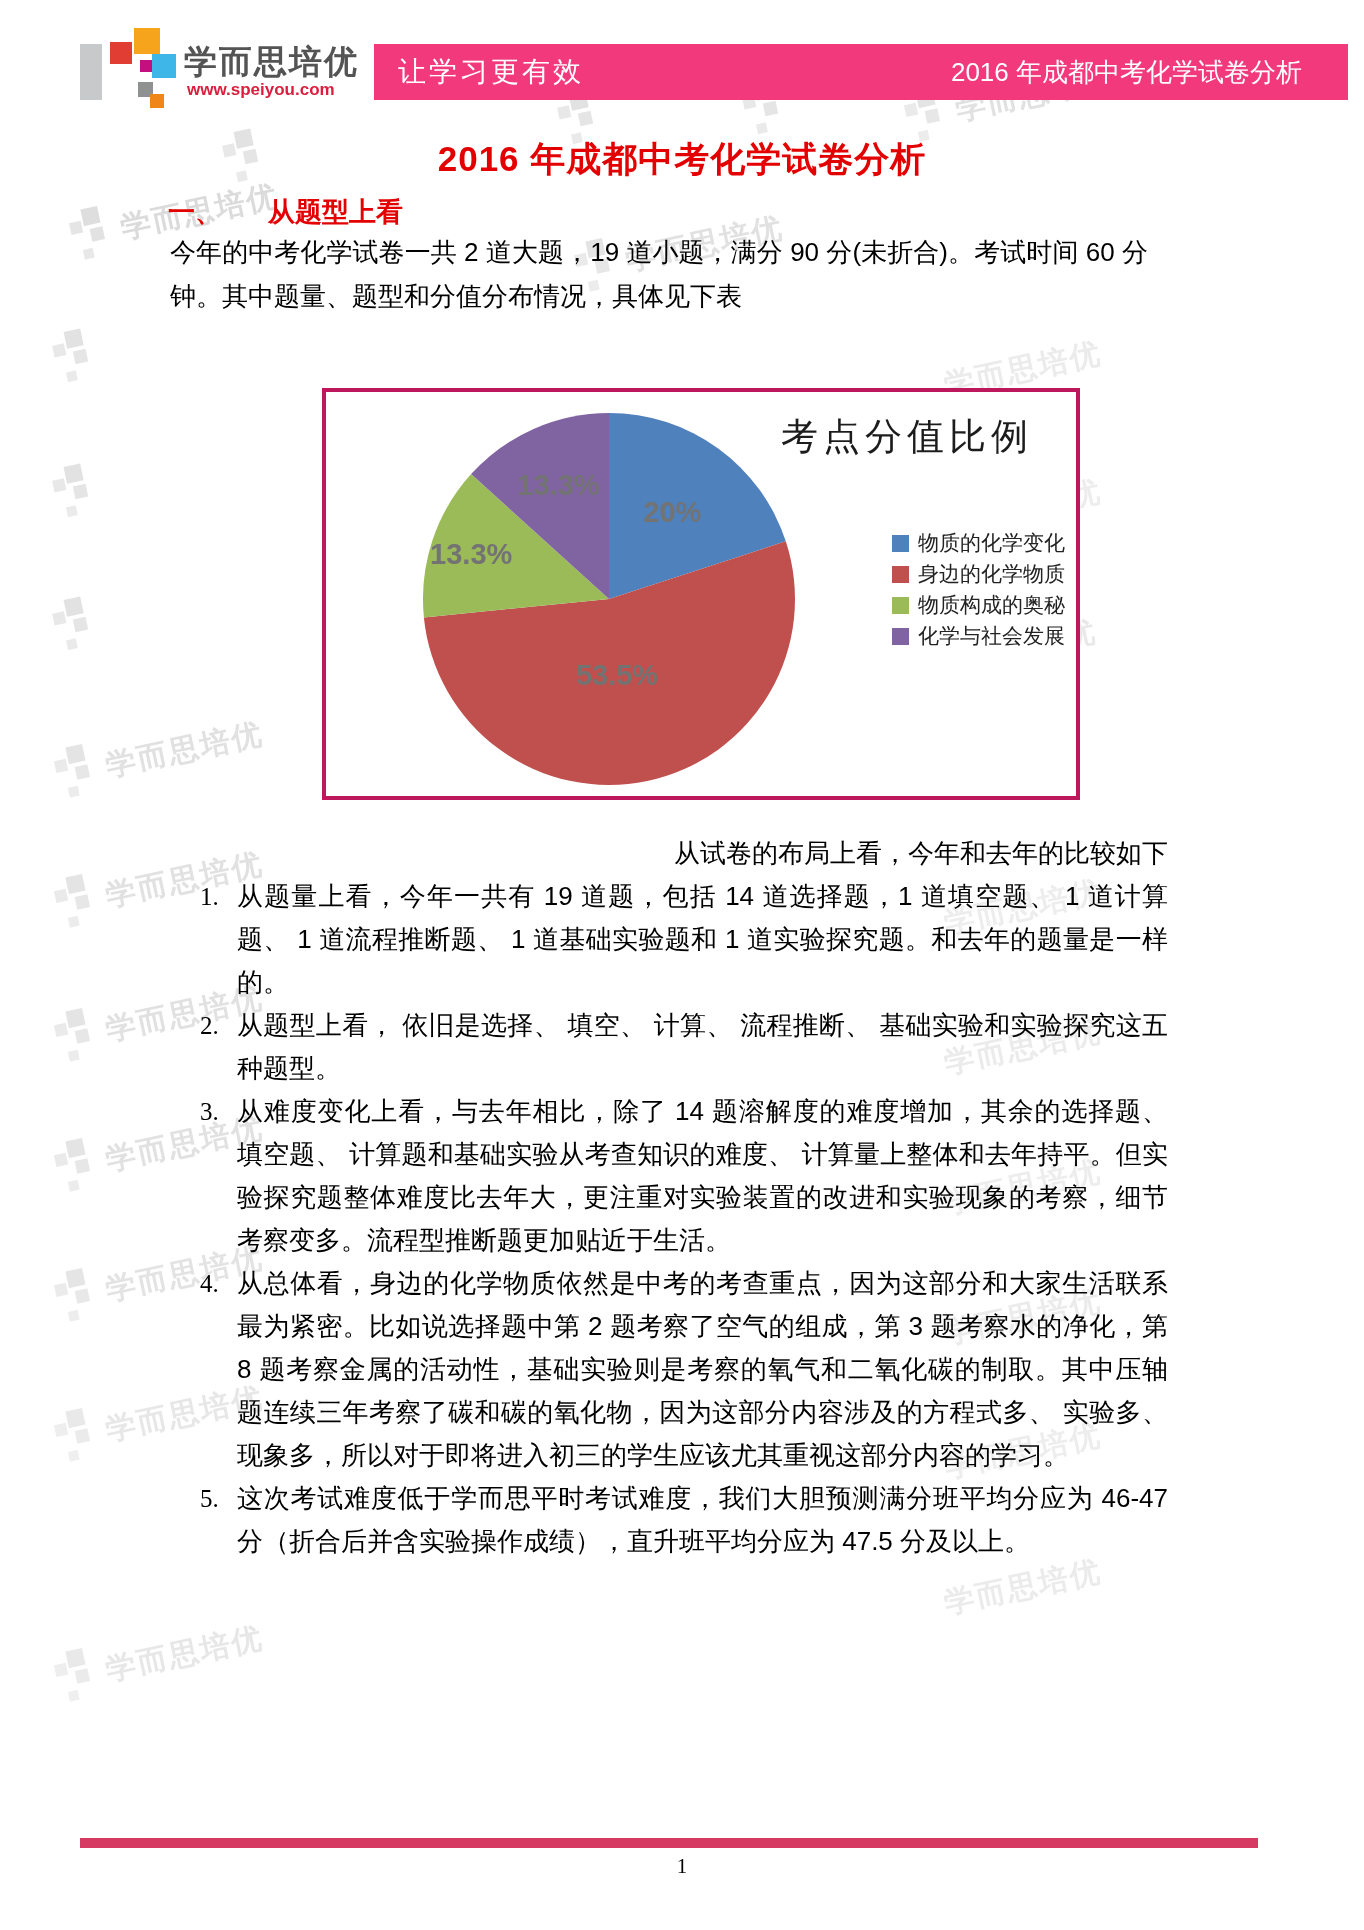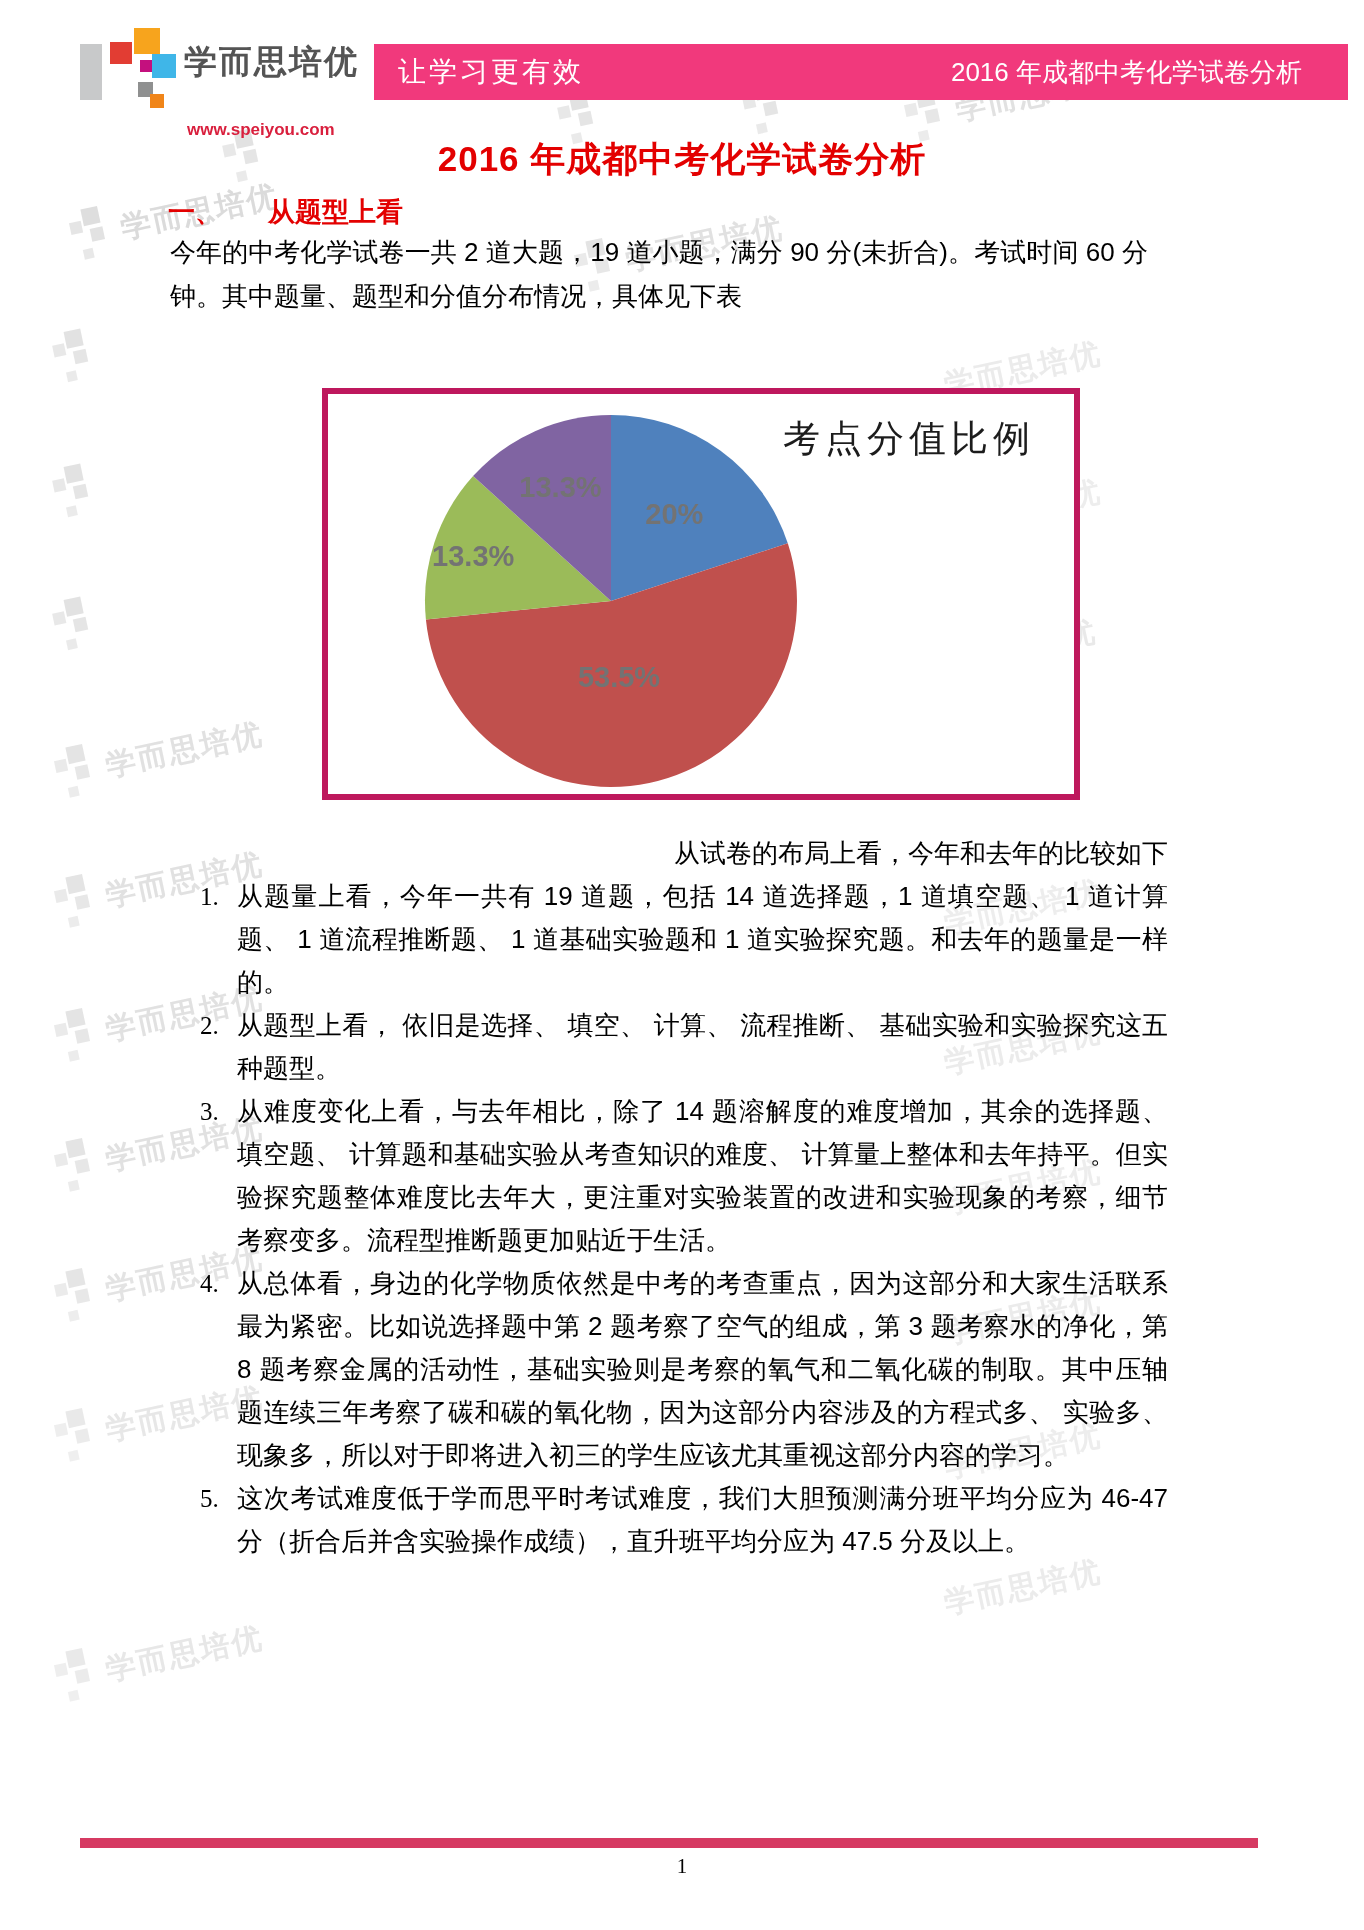--- a/index.html
+++ b/index.html
@@ -25,33 +25,33 @@
   .hdr-tab{position:absolute;left:80px;top:44px;width:22px;height:56px;background:#C8C9CA;z-index:2;}
   .logo-blocks{position:absolute;left:110px;top:28px;width:70px;height:84px;z-index:2;}
   .logo-blocks i{position:absolute;display:block;}
   .lb1{left:24px;top:0;width:26px;height:26px;background:#F7A41D;}
   .lb2{left:0;top:14px;width:22px;height:22px;background:#E23D33;}
   .lb3{left:42px;top:26px;width:24px;height:24px;background:#3FB6E8;}
   .lb4{left:30px;top:32px;width:12px;height:12px;background:#C4107E;}
   .lb5{left:28px;top:54px;width:15px;height:15px;background:#8F9090;}
   .lb6{left:40px;top:66px;width:14px;height:14px;background:#F08519;}
   .brand{position:absolute;left:184px;top:40px;font-size:33px;font-weight:bold;color:var(--brandgray);letter-spacing:2px;z-index:2;}
-  .brand-url{position:absolute;left:187px;top:80px;font-size:17px;font-weight:bold;color:var(--linkred);z-index:2;margin-top:40px;}
+  .brand-url{position:absolute;left:187px;top:80px;font-size:17px;font-weight:bold;color:var(--linkred);z-index:2;}
   .banner{position:absolute;left:346px;top:44px;width:974px;height:56px;background:var(--pink);display:flex;align-items:center;z-index:2;margin-left:28px;}
   .banner-slogan{margin-left:24px;font-size:28px;color:#fff;letter-spacing:3px;}
   .banner-title{margin-left:auto;margin-right:46px;font-size:26px;color:#fff;}
 
   
   .doc-title{position:absolute;left:0;top:136px;width:100%;text-align:center;font-size:35px;font-weight:bold;color:var(--red);z-index:1;letter-spacing:1px;}
   .section-head{position:absolute;left:168px;top:194px;font-size:27px;font-weight:bold;color:var(--red);z-index:1;}
   .section-head .idx{margin-right:46px;}
   .intro{position:absolute;left:170px;top:230px;width:978px;font-size:26px;line-height:44px;color:#000;text-align:justify;z-index:1;}
 
   
-  .chart-box{position:absolute;left:322px;top:388px;width:758px;height:412px;border:6px solid #be185d;background:#fff;z-index:1;}
+  .chart-box{position:absolute;left:322px;top:388px;width:758px;height:412px;border:4px solid #be185d;background:#fff;z-index:1;}
   .chart-title{position:absolute;left:455px;top:20px;font-family:"DejaVu Serif","Liberation Serif",serif;font-size:37px;letter-spacing:5px;color:#1c1c1c;}
   .chart-box svg{position:absolute;left:0;top:0;}
   .pct-label{position:absolute;transform:translate(-50%,-50%);font-size:29px;font-weight:bold;color:#737373;}
   .legend{position:absolute;left:566px;top:140px;}
   .legend-row{display:flex;align-items:center;height:22px;margin-bottom:9px;}
   .legend-swatch{width:17px;height:17px;margin-right:9px;flex:0 0 auto;}
   .legend-label{font-size:21px;color:#222;white-space:nowrap;}
 
   
   .analysis{position:absolute;left:200px;top:832px;width:968px;z-index:1;font-size:26px;line-height:43px;color:#000;}
@@ -260,20 +260,38 @@
   <div class="intro">今年的中考化学试卷一共 2 道大题，19 道小题，满分 90 分(未折合)。考试时间 60 分钟。其中题量、题型和分值分布情况，具体见下表</div>
 
   <div class="chart-box" id="chart-box">
       <svg width="758" height="412">
         <path d="M 283 207 L 283.0 21.0 A 186 186 0 0 1 459.8 149.3 Z" fill="#4F81BD"></path>
         <path d="M 283 207 L 459.8 149.3 A 186 186 0 1 1 97.9 225.4 Z" fill="#C0504D"></path>
         <path d="M 283 207 L 97.9 225.4 A 186 186 0 0 1 145.1 82.1 Z" fill="#9BBB59"></path>
         <path d="M 283 207 L 145.1 82.1 A 186 186 0 0 1 283.0 21.0 Z" fill="#8064A2"></path>
       </svg>
     <div class="chart-title">考点分值比例</div>
+    <div class="legend">
+      <div class="legend-row">
+        <span class="legend-swatch" style="background: rgb(79, 129, 189);"></span>
+        <span class="legend-label">物质的化学变化</span>
+      </div>
+      <div class="legend-row">
+        <span class="legend-swatch" style="background: rgb(192, 80, 77);"></span>
+        <span class="legend-label">身边的化学物质</span>
+      </div>
+      <div class="legend-row">
+        <span class="legend-swatch" style="background: rgb(155, 187, 89);"></span>
+        <span class="legend-label">物质构成的奥秘</span>
+      </div>
+      <div class="legend-row">
+        <span class="legend-swatch" style="background: rgb(128, 100, 162);"></span>
+        <span class="legend-label">化学与社会发展</span>
+      </div>
+    </div>
   <div class="pct-label" style="left: 346.355px; top: 119.683px;">20%</div>
       <div class="pct-label" style="left: 291px; top: 283.45px;">53.5%</div>
       <div class="pct-label" style="left: 145.219px; top: 161.562px;">13.3%</div>
       <div class="pct-label" style="left: 232.479px; top: 93.0798px;">13.3%</div>
     </div>
 
   <div class="analysis">
     <p class="compare-lead">从试卷的布局上看，今年和去年的比较如下</p>
     <div class="li">
       <span class="num">1.</span>

